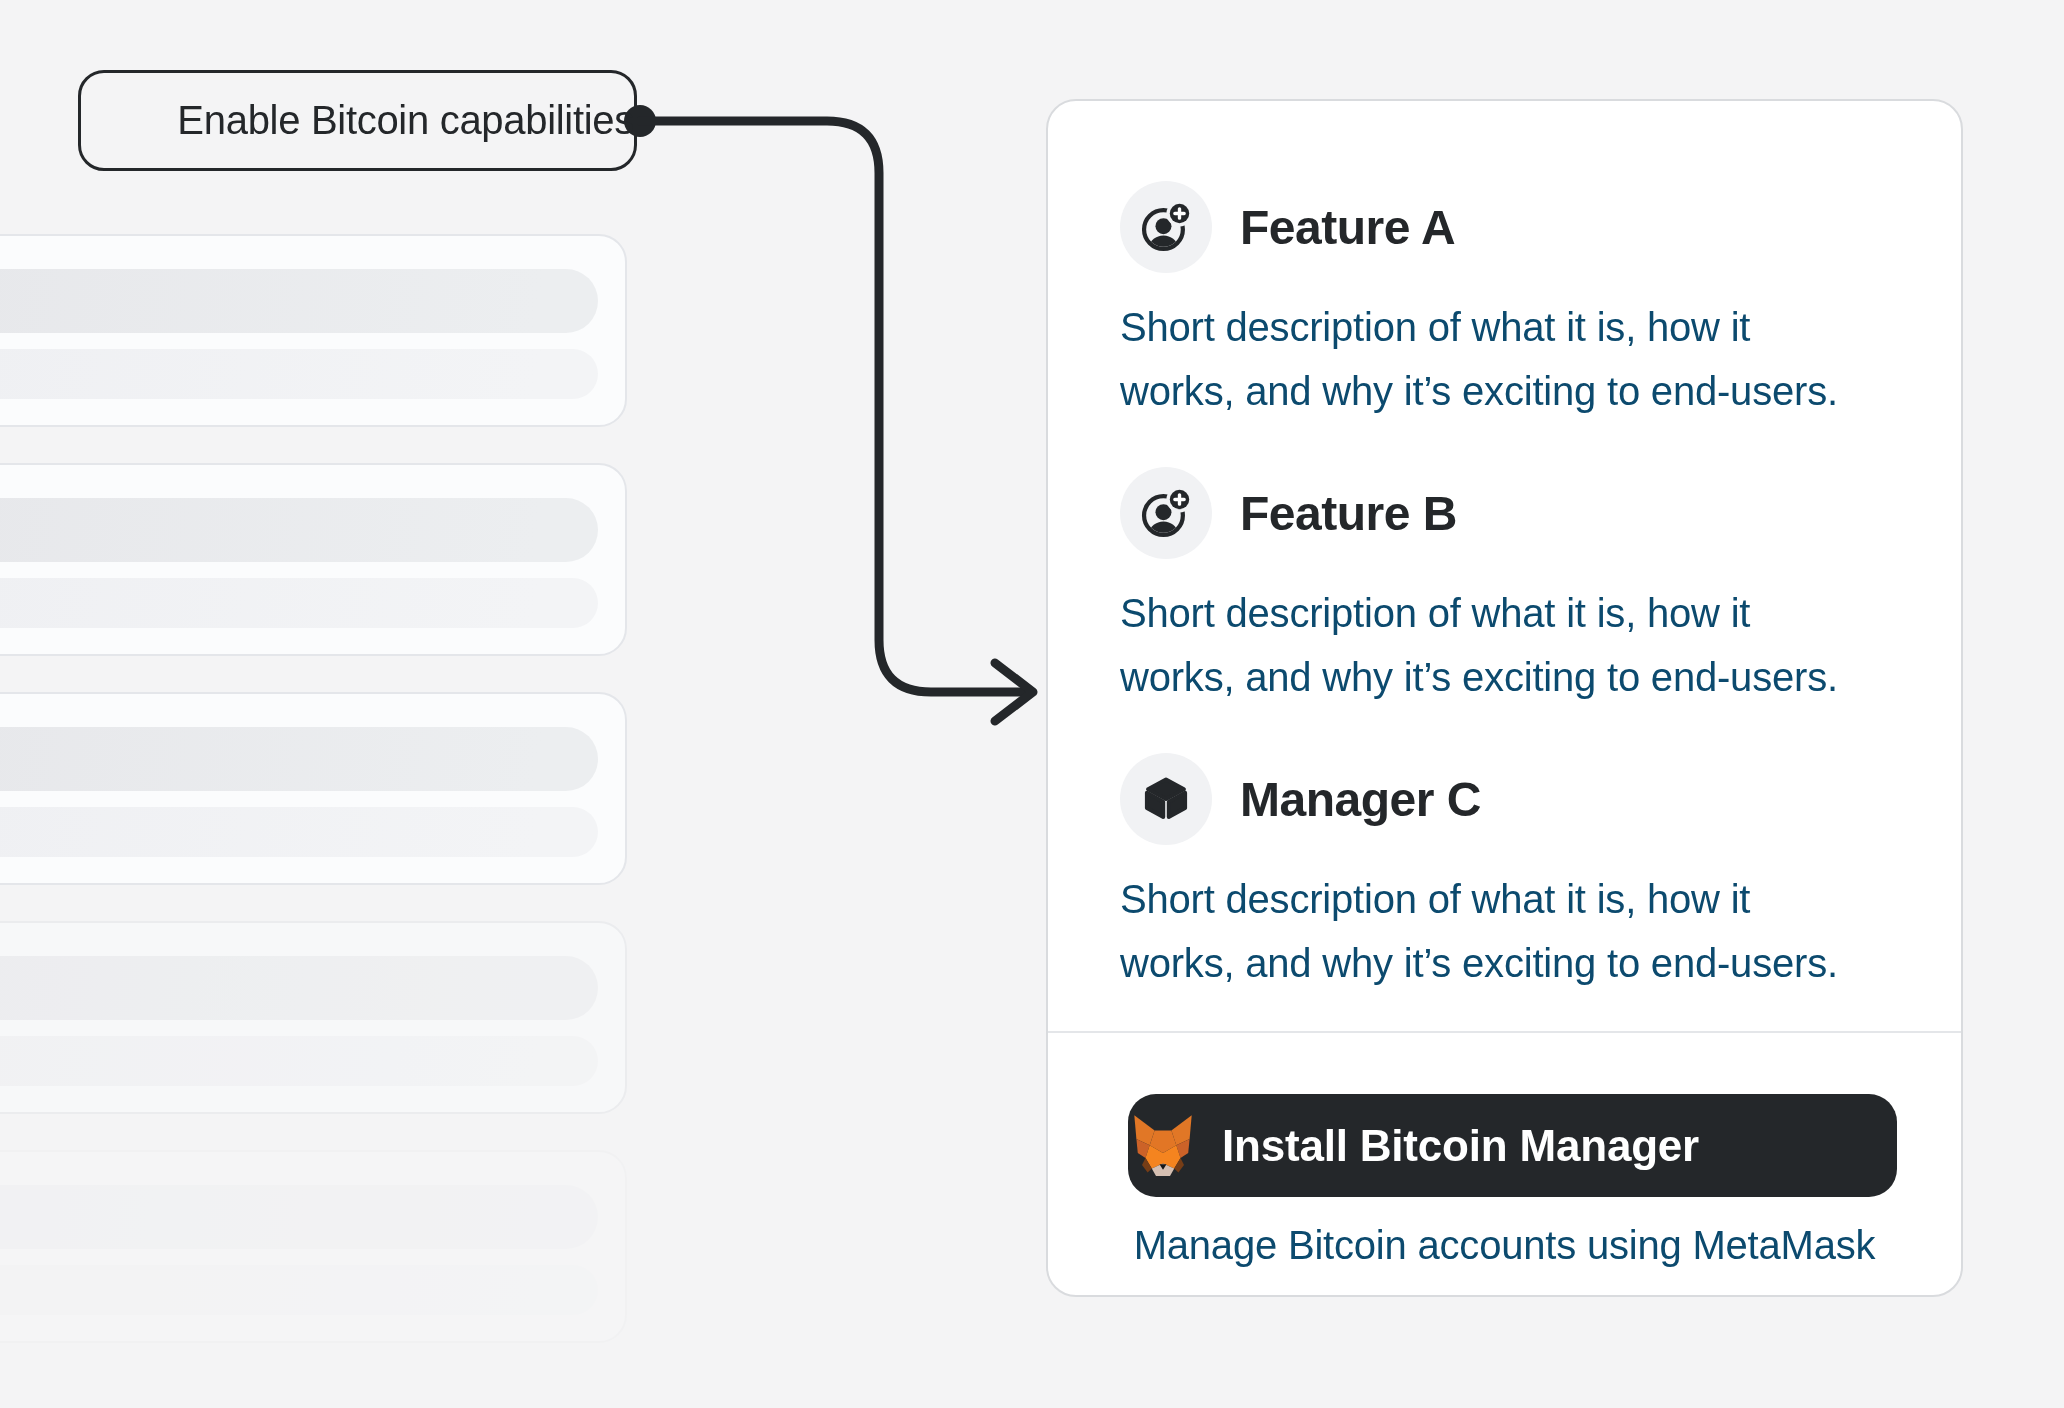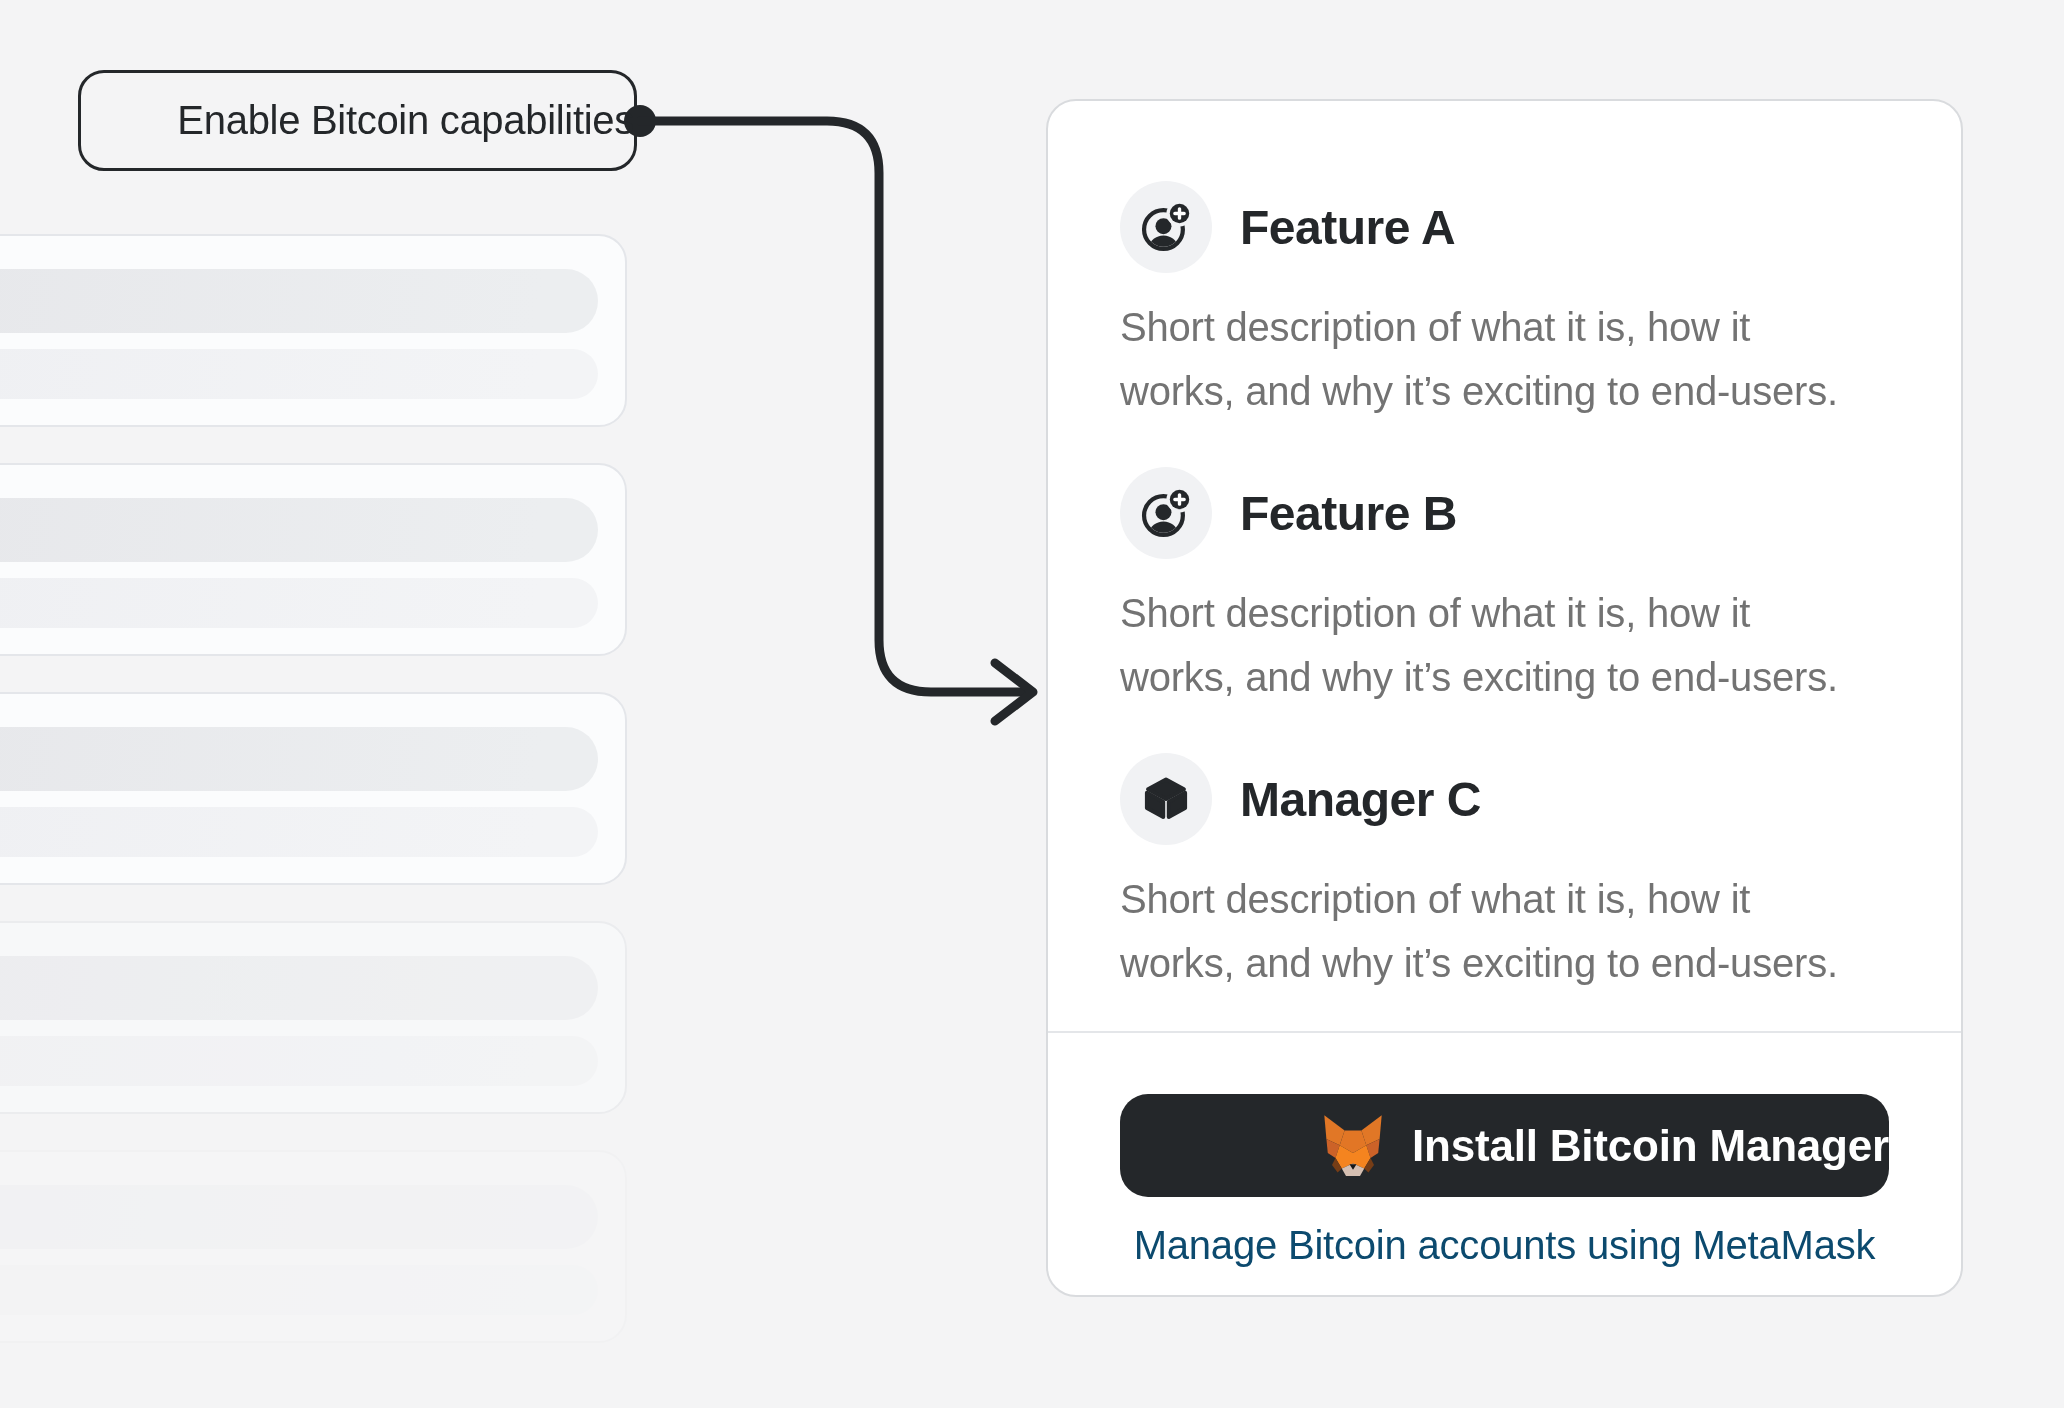--- a/index.html
+++ b/index.html
@@ -73,34 +73,34 @@
   .icon-badge {
     width:92px; height:92px; border-radius:50%;
     background:#f1f2f4; flex:none;
     display:flex; align-items:center; justify-content:center;
   }
   .feature-title {
     font-size:48px; font-weight:700; letter-spacing:-0.5px; color:#24272a;
   }
   .feature-desc {
     font-size:40px; line-height:64px; letter-spacing:-0.2px;
-    color:#737373; margin-bottom:44px; max-width:790px;
+    color:#0c4a6e; margin-bottom:44px; max-width:790px;
   }
   .feature-desc .desc-line { display:block; }
 
   .panel-footer {
     flex:1; border-top:2px solid #e4e6e9;
     padding:61px 72px 0 72px;
   }
   .install-btn {
     width:100%; height:103px; border:none; cursor:pointer;
     background:#24272a; border-radius:28px;
-    display:flex; align-items:center; justify-content:flex-end; gap:24px;
+    display:flex; align-items:center; justify-content:flex-start; gap:24px;
     color:#ffffff; font-family:"Liberation Sans", sans-serif;
-    font-size:44px; font-weight:700; letter-spacing:-0.2px;
+    font-size:44px; font-weight:700; letter-spacing:-0.2px;margin-left:8px;
   }
   .install-btn svg { flex:none; }
   .panel-caption {
     margin-top:26px; text-align:center;
     font-size:40px; letter-spacing:-0.2px; color:#0c4a6e;
   }
 </style>
 </head>
 <body>
 

